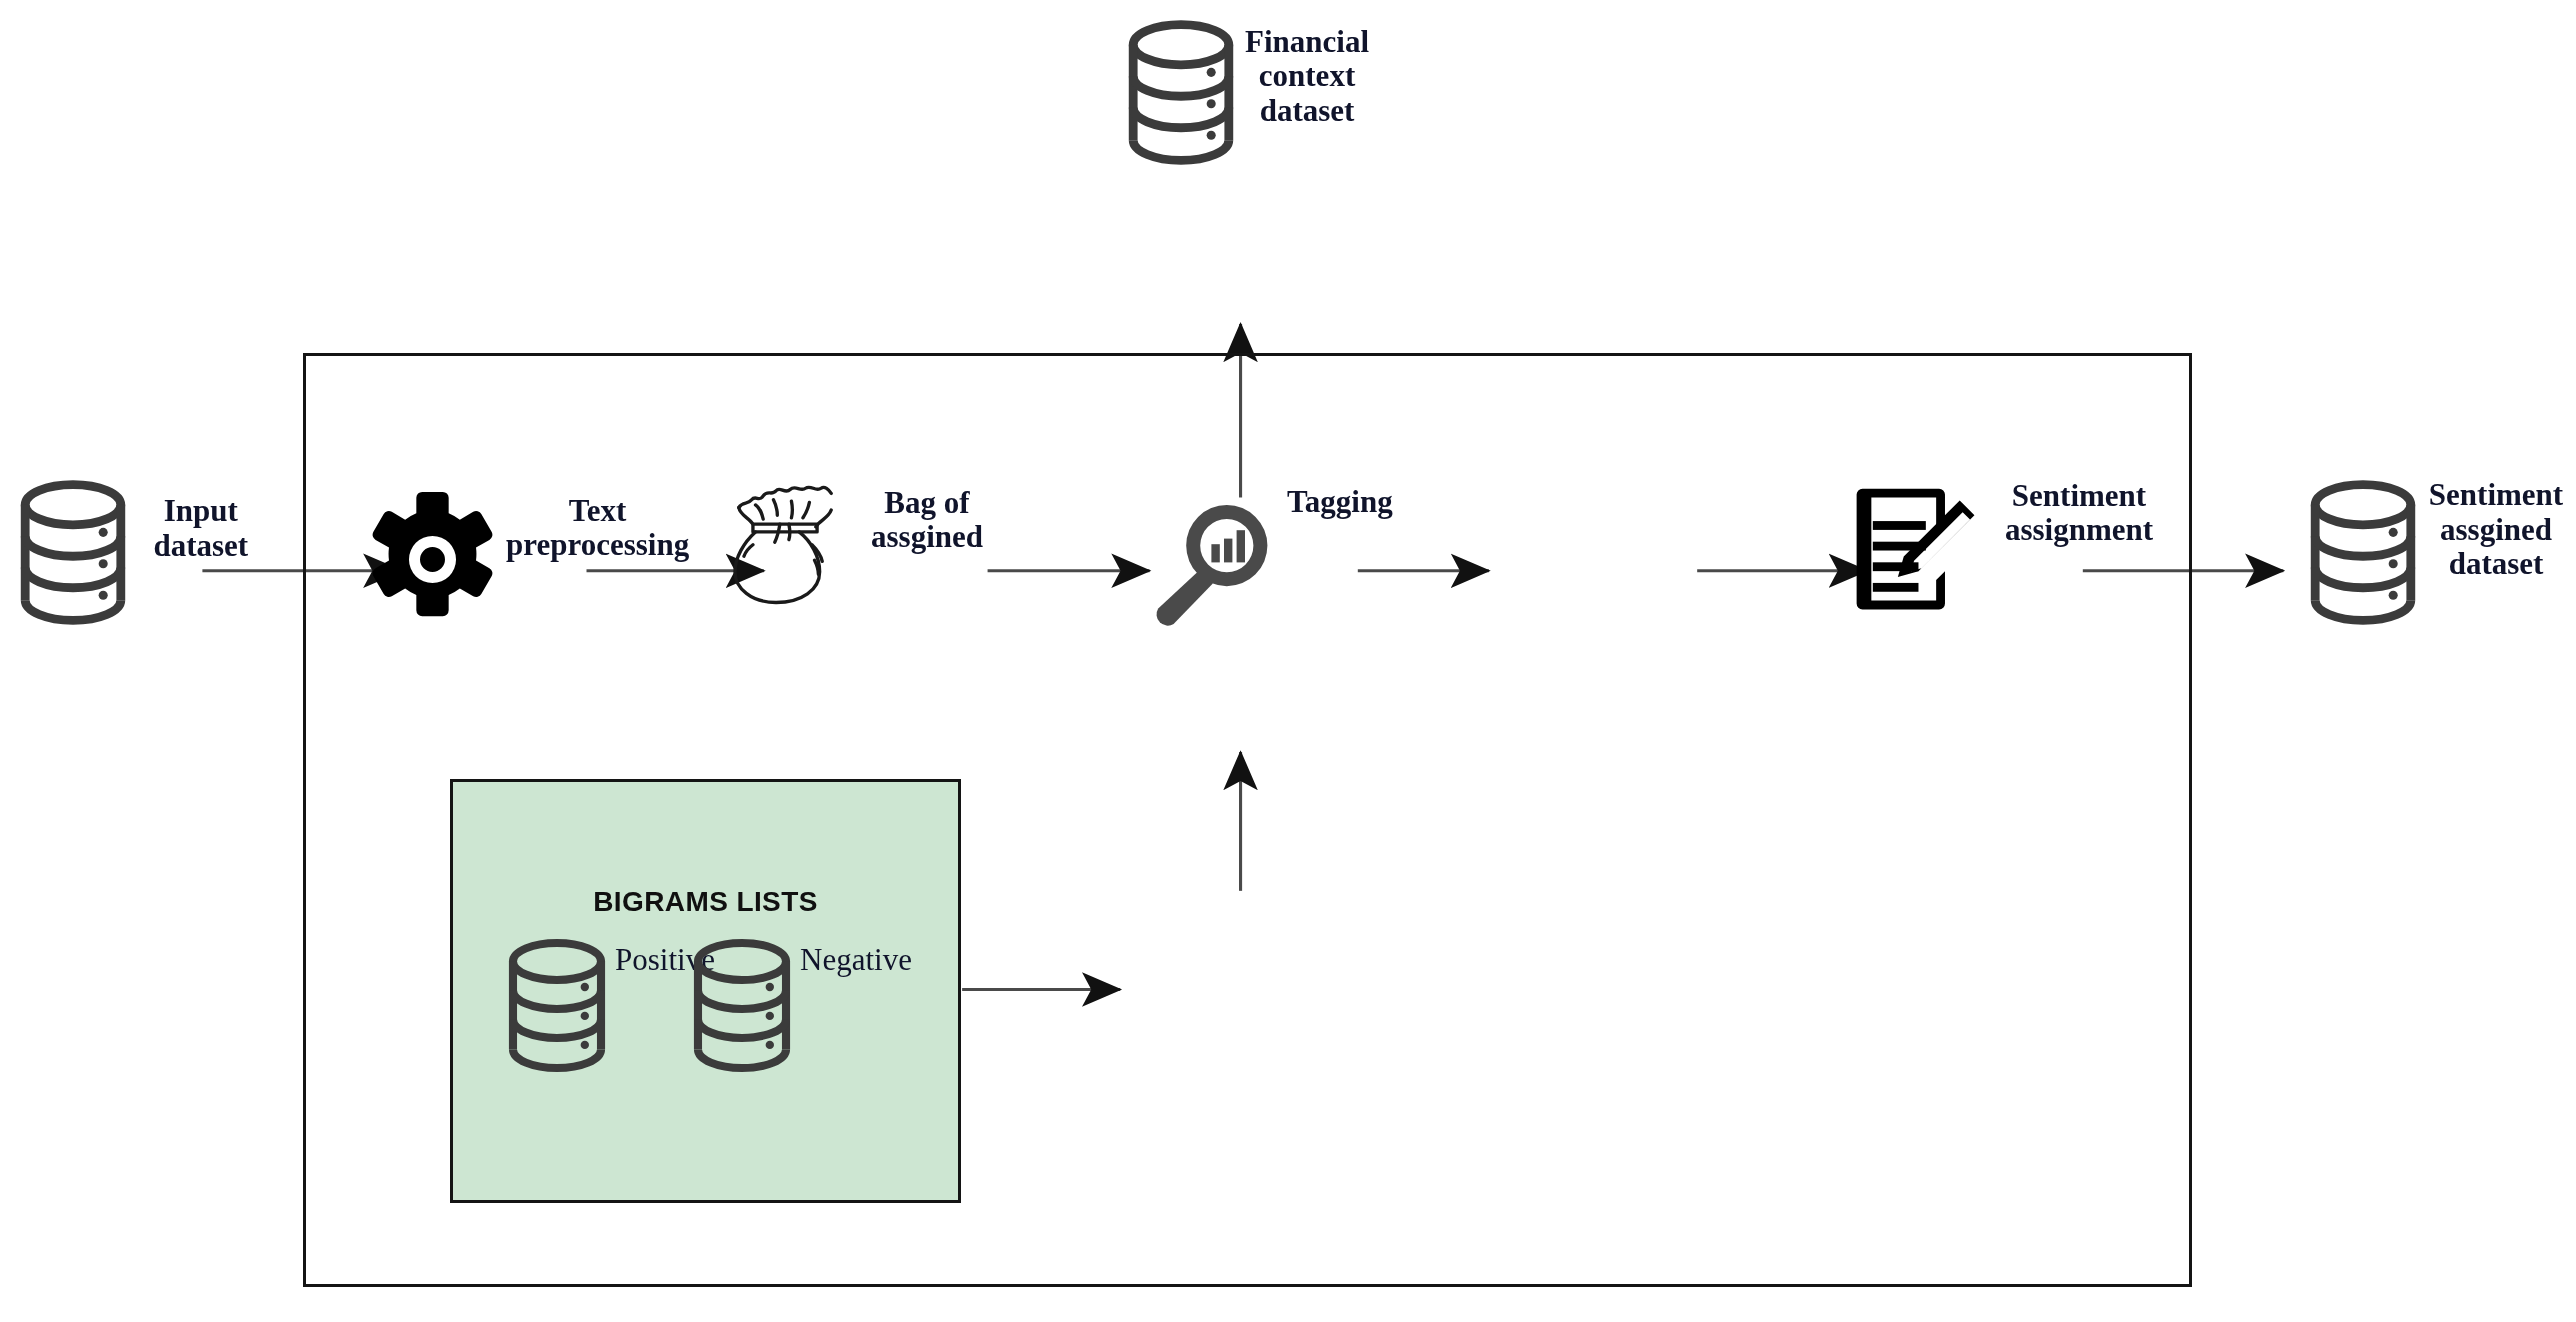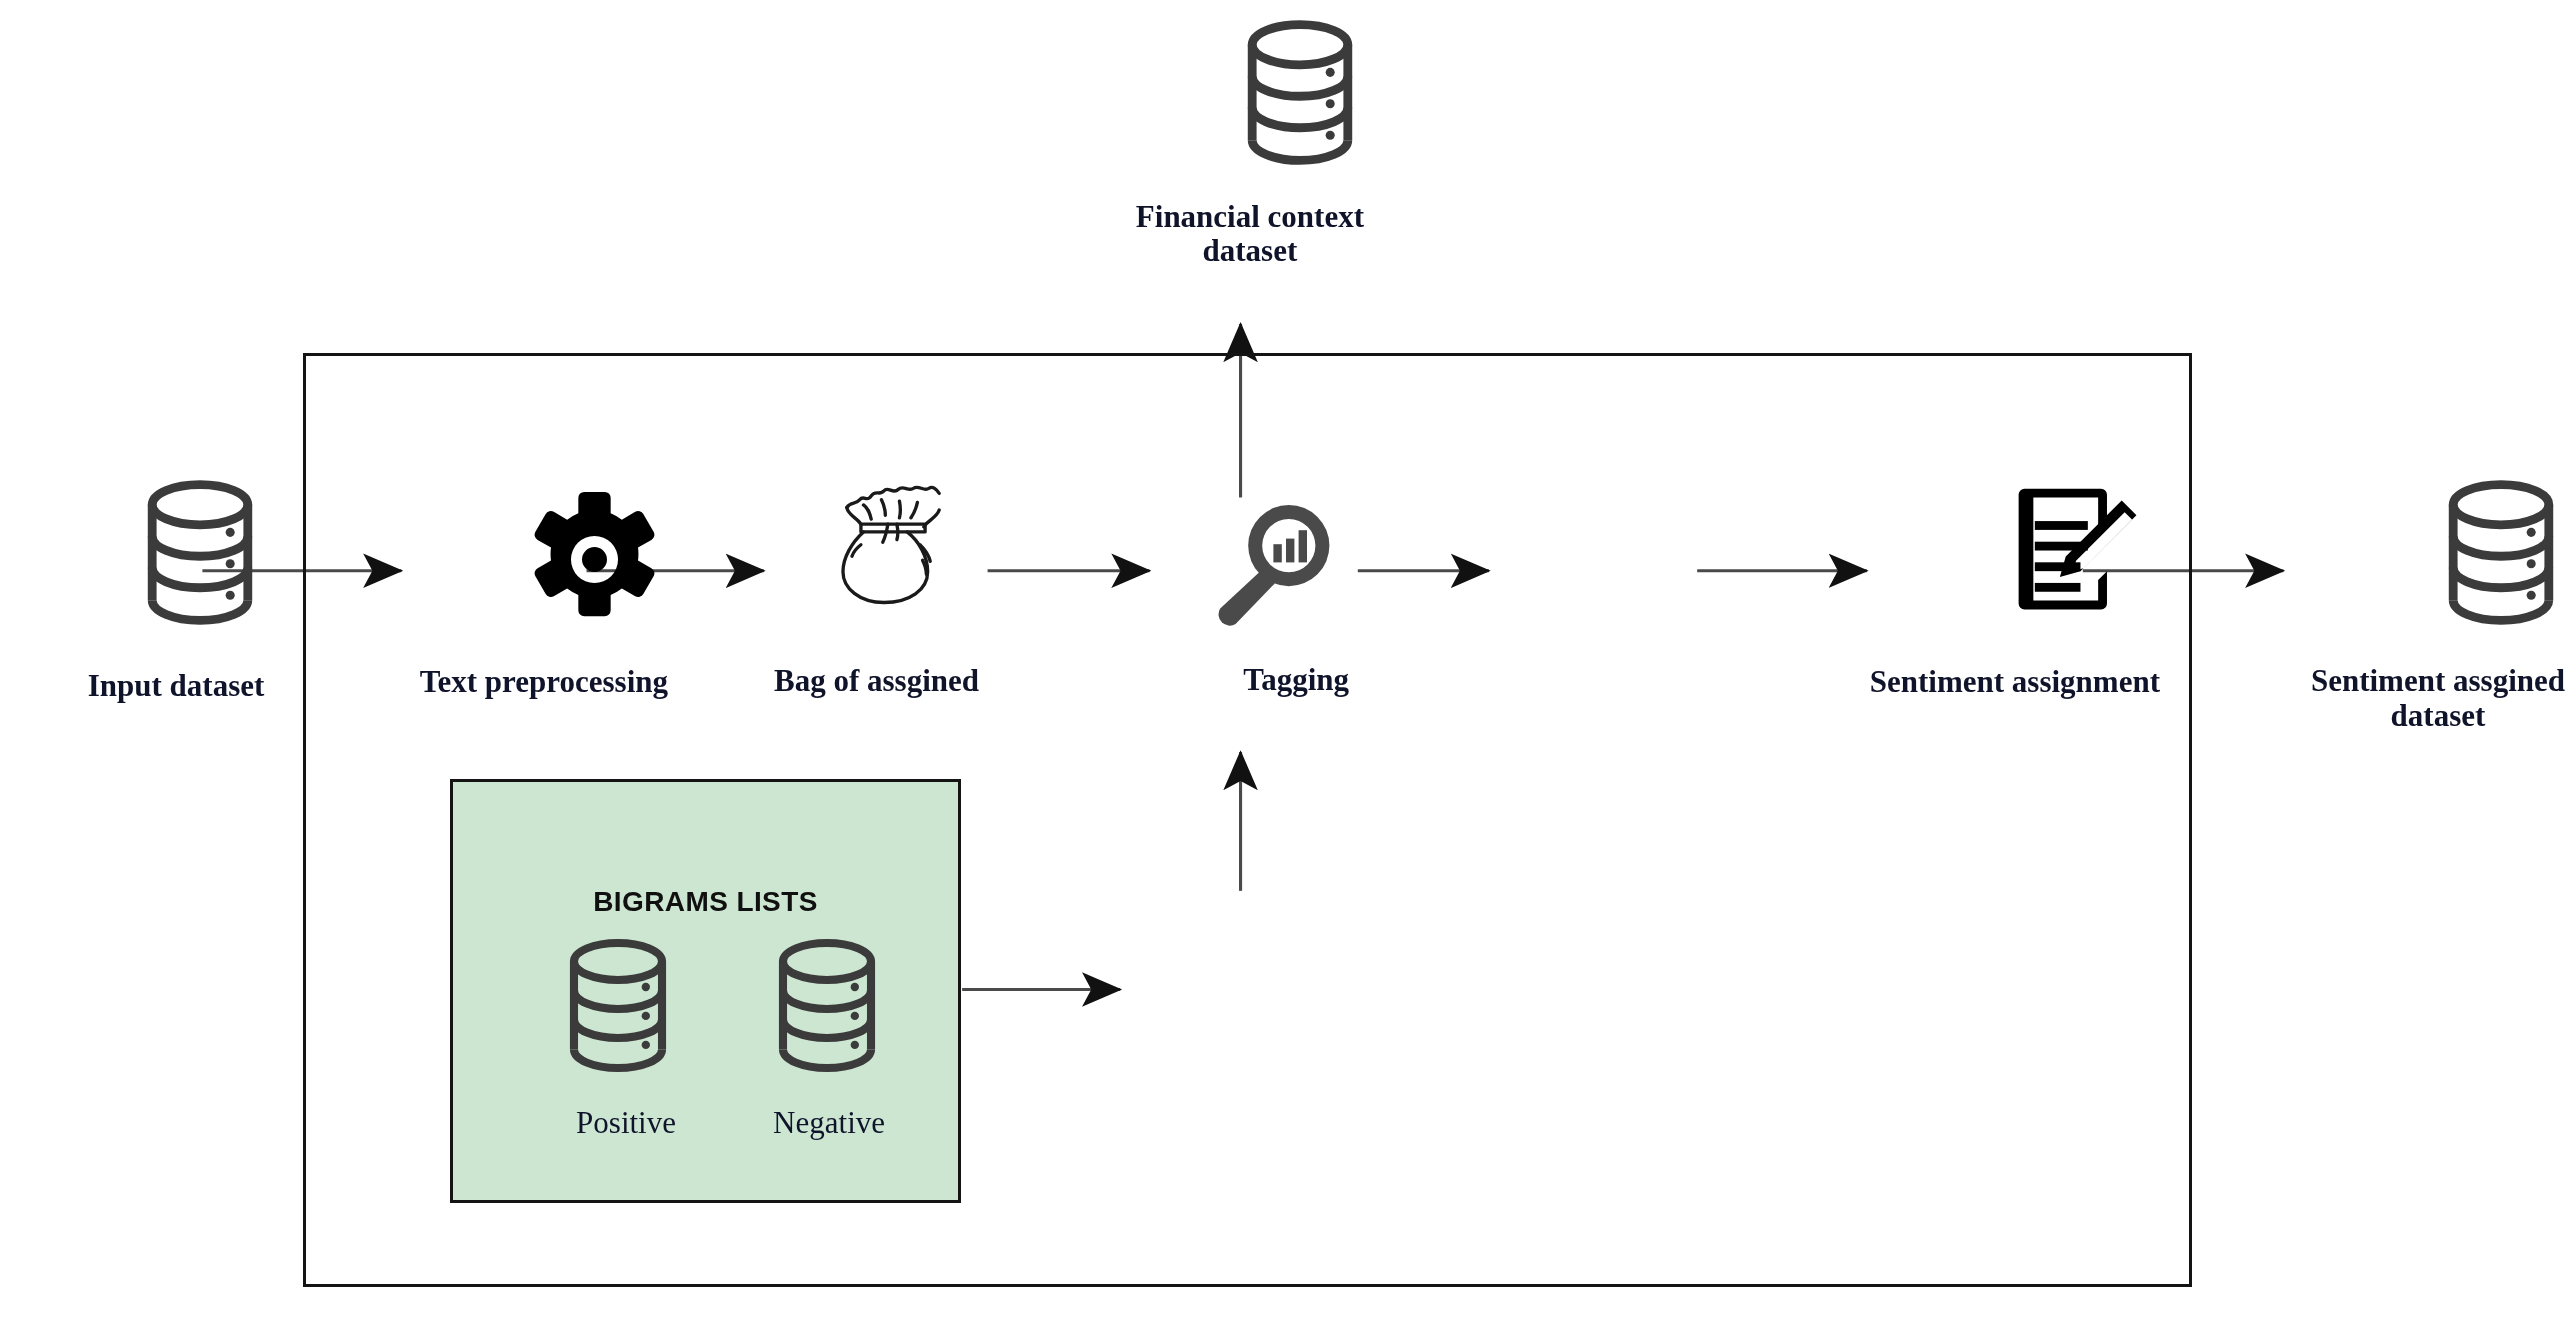--- a/index.html
+++ b/index.html
@@ -14,23 +14,21 @@
   #canvas {
     position: relative;
     width: 2576px;
     height: 1322px;
     background: #ffffff;
     overflow: hidden;
   }
   .node {
     position: absolute;
     display: flex;
-    flex-direction: column;
-    align-items: flex-end;
-    gap: 20px;
+    align-items: flex-start;
   }
   .node-icon {
     display: block;
   }
   .node-label {
     font-family: "Liberation Serif", "DejaVu Serif", serif;
     font-weight: bold;
     font-size: 31px;
     line-height: 1.12;
     color: #10142b;
@@ -283,19 +281,19 @@
           <path d="M88,22 L88,98"></path>
           <path d="M12,98 a38,16 0 0 0 76,0"></path>
           <path d="M12,47 a38,16 0 0 0 76,0"></path>
           <path d="M12,72 a38,16 0 0 0 76,0"></path>
         </g>
         <circle cx="74" cy="44" r="3.6" fill="#3b3b3b"></circle>
         <circle cx="74" cy="69" r="3.6" fill="#3b3b3b"></circle>
         <circle cx="74" cy="94" r="3.6" fill="#3b3b3b"></circle>
       </svg>
     </span>
-    <div class="node-label" style="margin-top:12px;">Sentiment assgined
+    <div class="node-label" style="margin-top:1px;">Sentiment assgined
 dataset</div>
   </div>
 
 
 </div>
 
 
 </body></html>

